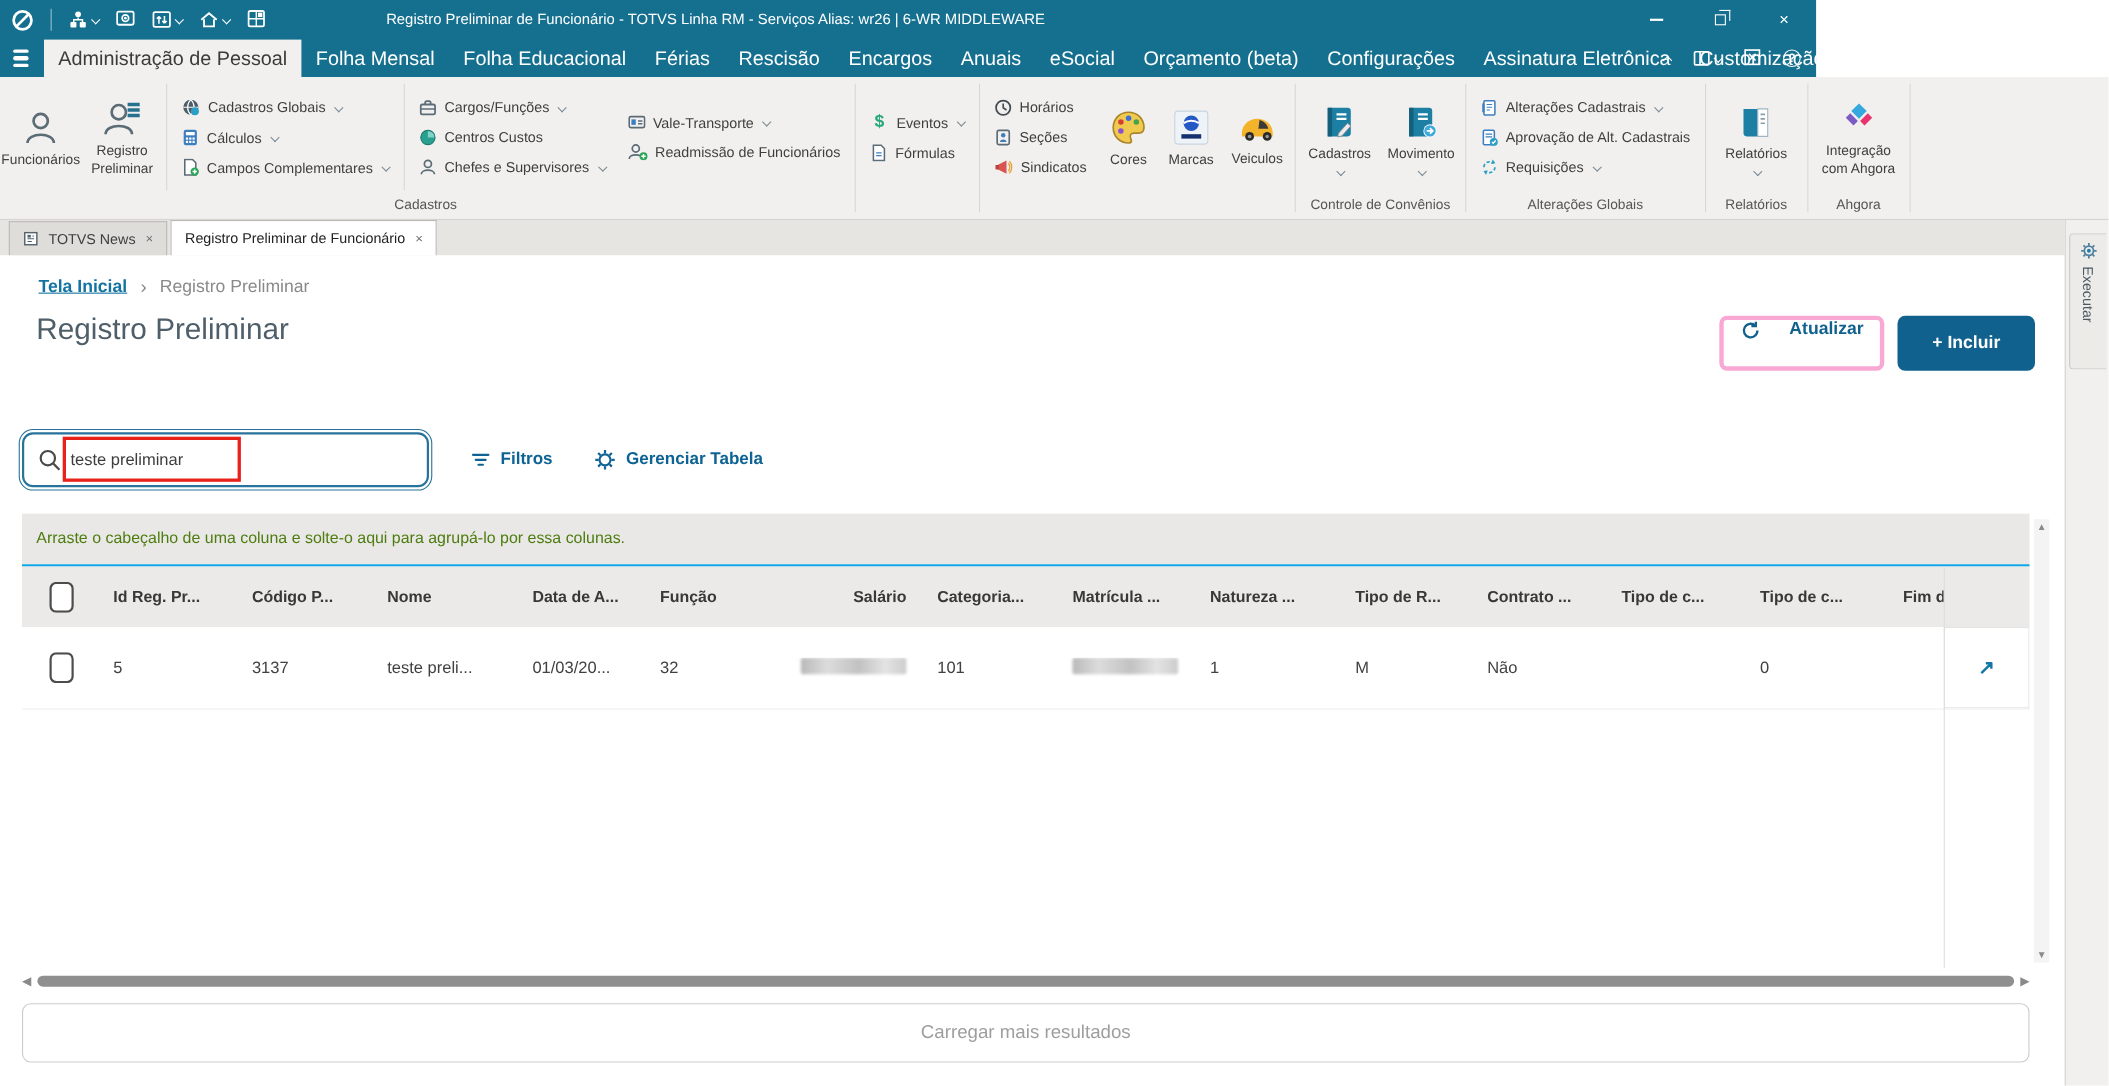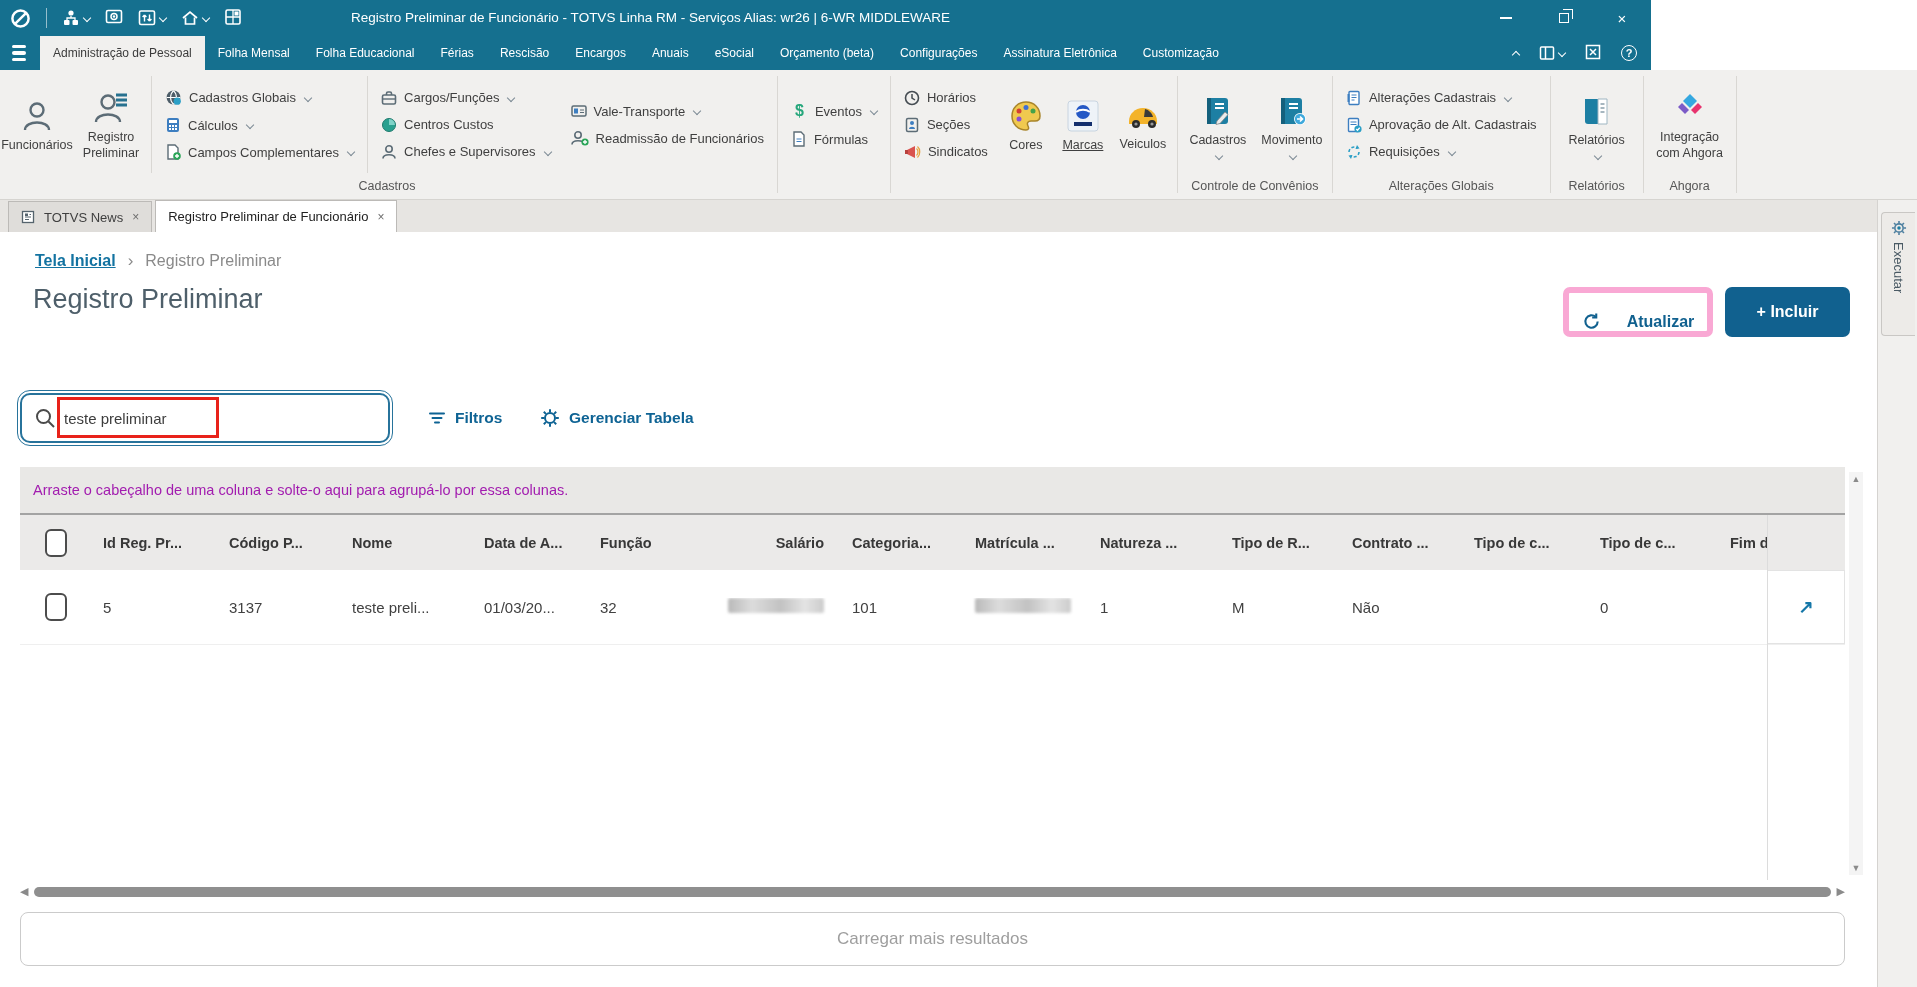--- a/index.html
+++ b/index.html
@@ -18,21 +18,21 @@
   .min-glyph{width:12px;height:2px;background:#fff;display:block;}
   .rest-glyph{width:10px;height:10px;border:1.5px solid #fff;position:relative;display:block;}
   .rest-glyph::before{content:"";position:absolute;left:3px;top:-5px;width:9px;height:9px;border:1.5px solid #fff;border-left:none;border-bottom:none;}
   .sistema-block{position:absolute;left:1403px;top:0;width:169px;height:70px;background:#0e5d7d;z-index:1;display:flex;flex-direction:column;}
   .sistema-label{height:36px;line-height:36px;text-align:center;color:#fff;font-size:13px;}
   .sistema-tabs{height:34px;display:flex;align-items:center;justify-content:center;gap:26px;color:#fff;font-size:13px;}
   .tb-row2{position:relative;height:34px;display:flex;align-items:center;}
   .hamb{display:flex;flex-direction:column;gap:3px;margin:0 14px 0 12px;}
   .hamb i{display:block;width:14px;height:3.5px;border-radius:2px;background:#fff;}
   .mtabs{display:flex;align-items:stretch;height:34px;}
-  .mtab{display:flex;align-items:center;padding:0 13px;color:#fff;font-size:12px;white-space:nowrap;}
+  .mtab{display:flex;align-items:center;padding:0 13px;color:#fff;font-size:18px;white-space:nowrap;}
   .mtab.active{background:#f1f0ee;color:#3b3b3b;}
   .tb2-icons{position:absolute;right:14px;top:0;height:34px;display:flex;align-items:center;gap:20px;z-index:2;color:#fff;}
   .helpc{width:16px;height:16px;border:1.5px solid #fff;border-radius:50%;color:#fff;font-size:11px;font-weight:bold;display:flex;align-items:center;justify-content:center;}
 
   .chev{display:inline-block;width:6px;height:6px;border-right:1.7px solid currentColor;border-bottom:1.7px solid currentColor;transform:rotate(45deg);flex:none;}
   .chev.up{transform:rotate(-135deg);}
   .chev.white{color:#fff;}
   .chev.gray{color:#7c8a94;margin-left:2px;}
 
   
@@ -58,33 +58,33 @@
   .exec-tab{position:absolute;left:1881px;top:212px;width:34px;height:124px;background:#edebe8;border:1px solid #c9c7c4;border-right:none;border-radius:4px 0 0 4px;display:flex;flex-direction:column;align-items:center;padding-top:7px;gap:6px;}
   .vtext{writing-mode:vertical-rl;font-size:13px;color:#4a5a64;}
 
   
   .crumb{position:absolute;left:35px;top:251px;display:flex;align-items:center;gap:12px;font-size:16px;}
   .crumb-home{color:#1373a1;font-weight:bold;text-decoration:underline;}
   .crumb-sep{color:#8a8a8a;font-size:17px;}
   .crumb-cur{color:#8a8a8a;}
   .ptitle{position:absolute;left:33px;top:284px;font-size:27px;font-weight:500;color:#4e5f6a;}
 
-  .btn-atualizar{position:absolute;left:1563px;top:287px;width:150px;height:50px;border:6px solid #f9a8d4;border-radius:7px;background:#fff;color:#11618f;font-size:16px;font-weight:bold;display:flex;align-items:flex-end;justify-content:center;gap:26px;}
+  .btn-atualizar{position:absolute;left:1563px;top:287px;width:150px;height:50px;border:4px solid #f9a8d4;border-radius:7px;background:#fff;color:#11618f;font-size:16px;font-weight:bold;display:flex;align-items:flex-start;justify-content:center;gap:26px;}
   .btn-incluir{position:absolute;left:1725px;top:287px;width:125px;height:50px;border-radius:7px;background:#11618f;color:#fff;font-size:16px;font-weight:bold;display:flex;align-items:center;justify-content:center;}
 
   .searchbox{position:absolute;left:20px;top:393px;width:370px;height:50px;border:2px solid #27739b;outline:1px solid #27739b;outline-offset:2px;border-radius:10px;background:#fff;display:flex;align-items:center;padding-left:12px;gap:8px;}
   .searchbox input{border:0;outline:none;font-size:15px;color:#3d3d3d;width:270px;font-family:"Liberation Sans",sans-serif;background:transparent;}
   .annot{position:absolute;left:57px;top:397px;width:162px;height:41px;border:3px solid #e8221a;z-index:5;pointer-events:none;}
   .tool-link{position:absolute;top:403px;height:30px;display:flex;align-items:center;gap:9px;color:#0e6394;font-size:15.5px;font-weight:bold;}
   .tool-filtros{left:428px;}
   .tool-gerenciar{left:540px;}
 
   
   .grid{position:absolute;left:20px;top:467px;width:1825px;height:413px;background:#fff;}
-  .groupbar{height:48px;background:#e9e8e6;border-bottom:2px solid #a3a3a3;display:flex;align-items:center;padding-left:13px;font-size:14.5px;color:#a21caf;}
+  .groupbar{height:48px;background:#e9e8e6;border-bottom:2px solid #0ea5e9;display:flex;align-items:center;padding-left:13px;font-size:14.5px;color:#4d7c0f;}
   .ghead,.grow{display:grid;grid-template-columns:71px 126px 123px 132px 116px 128px 124px 123px 125px 132px 120px 122px 126px 130px 49px 78px;}
   .ghead{height:55px;background:#ebeae9;align-items:center;font-size:14.5px;font-weight:bold;color:#383838;}
   .grow{height:75px;background:#fff;align-items:center;font-size:15px;color:#414141;border-bottom:1px solid #efefef;}
   .gc{padding-left:12px;white-space:nowrap;overflow:hidden;}
   .gc.num{text-align:right;padding-right:16px;padding-left:0;}
   .gc.c0{display:flex;justify-content:center;padding-left:0;}
   .cb{width:22px;height:28px;border:2px solid #4c4c4c;border-radius:6px;background:#fff;display:block;}
   .redacted{display:inline-block;width:96px;height:15px;border-radius:2px;background:linear-gradient(90deg,#b9b9b9,#dcdcdc 25%,#c2c2c2 55%,#e3e3e3 80%,#cccccc);filter:blur(1.5px);}
   .acell{padding:0;height:100%;}
   .abox{width:100%;height:100%;background:#fff;border:1px solid #e3e3e3;display:flex;align-items:center;justify-content:center;}
@@ -362,21 +362,21 @@
       <button class="bb" style="width:56px;">
         <svg width="34" height="34" viewBox="0 0 34 34">
             <path d="M17 3C9 3 3 9 3 17s6 14 14 14c3 0 3-2 2-4-1.5-3 0-5 3-5h4c3 0 5-2 5-5C31 9 25 3 17 3z" fill="#f0c94f" stroke="#a8842a" stroke-width="1.5"></path>
             <circle cx="10" cy="12" r="2.5" fill="#d43f34"></circle>
             <circle cx="17" cy="8.5" r="2.5" fill="#3f6fd4"></circle>
             <circle cx="24" cy="12" r="2.5" fill="#46a24a"></circle>
             <circle cx="10" cy="20" r="2.5" fill="#8a4fd4"></circle>
           </svg>
         <span class="bbl">Cores</span>
       </button>
-      <button class="bb" style="width:58px;text-decoration:underline;">
+      <button class="bb" style="width:58px;">
         <svg width="34" height="34" viewBox="0 0 34 34">
             <rect x="2" y="2" width="30" height="30" rx="3" fill="#eef3f8" stroke="#c8d4e0"></rect>
             <circle cx="17" cy="13" r="7" fill="#2458c5"></circle>
             <path d="M10 13c4-3 10-3 14 0" stroke="#fff" stroke-width="2" fill="none"></path>
             <rect x="8" y="23" width="18" height="4" fill="#14306e"></rect>
           </svg>
         <span class="bbl">Marcas</span>
       </button>
       <button class="bb" style="width:62px;">
         <svg width="36" height="32" viewBox="0 0 36 30">

